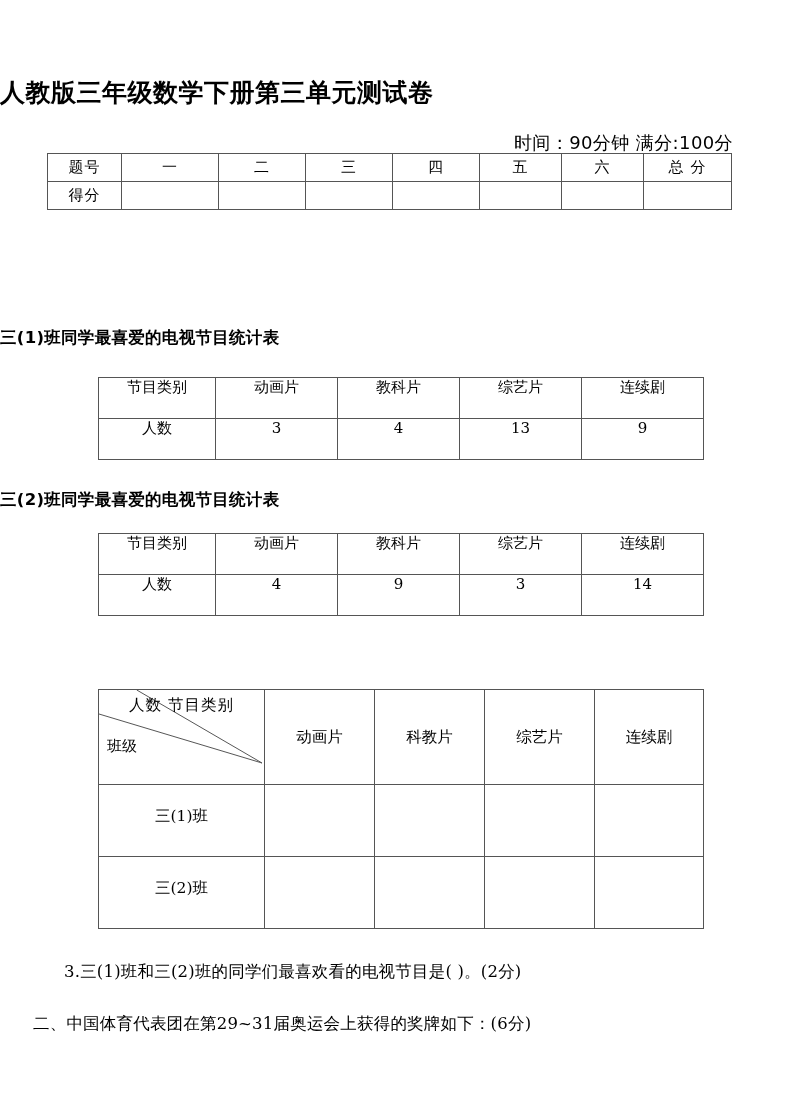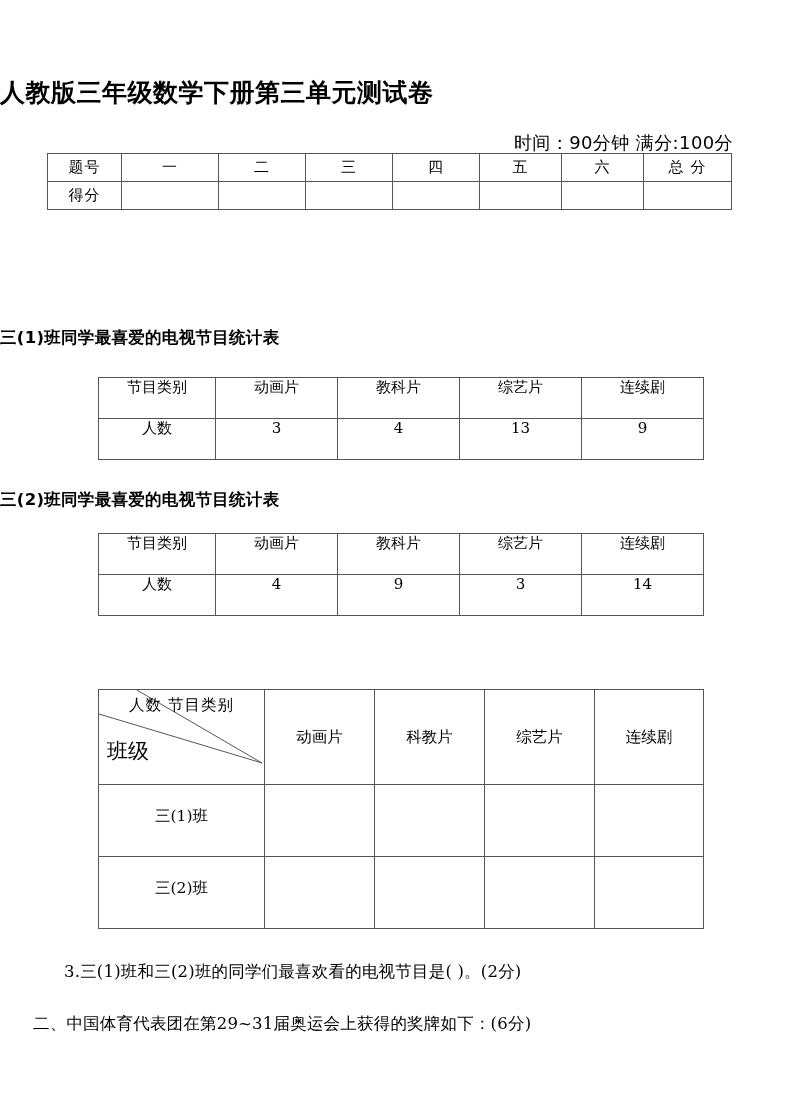--- a/index.html
+++ b/index.html
@@ -155,21 +155,21 @@
     top: 5px;
     width: 100%;
     text-align: center;
     font-size: 15.5px;
     letter-spacing: 1px;
   }
   .corner-label-bottom {
     position: absolute;
     left: 8px;
     top: 47px;
-    font-size: 21px;
+    font-size: 15px;
   }
   #combined-table td.rowhead {
     height: 50px;
     padding-top: 21px;
   }
   #combined-table td.colhead {
     vertical-align: middle;
     padding-top: 0;
   }
 </style>

